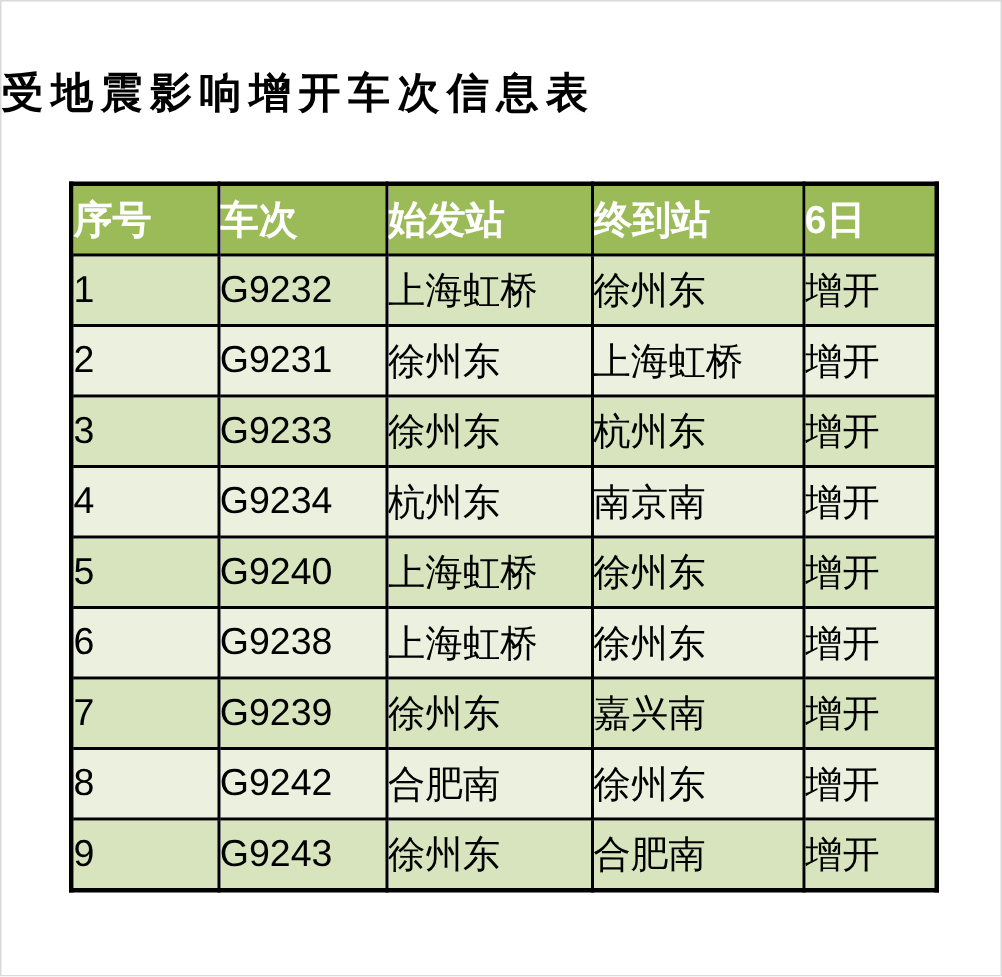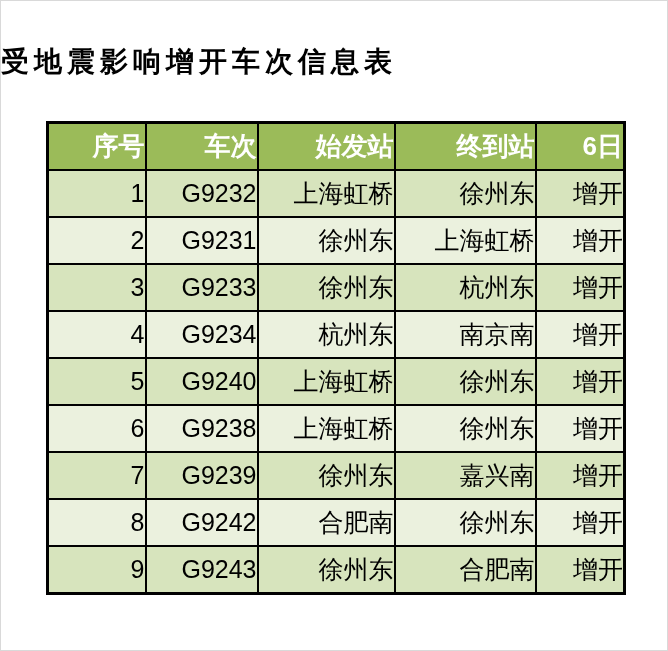--- a/index.html
+++ b/index.html
@@ -31,21 +31,21 @@
     position: absolute;
     left: 45px;
     top: 120px;
     border-collapse: collapse;
     table-layout: fixed;
     border: 3px solid var(--border-color, #000);
   }
   table.train-table th,
   table.train-table td {
     border: 2px solid var(--border-color, #000);
-    text-align: right;
+    text-align: left;
     vertical-align: middle;
     padding: 0;
     overflow: hidden;
     white-space: nowrap;
   }
   table.train-table th {
     background: var(--header-bg, #9BBB59);
     color: var(--header-text, #fff);
     font-weight: bold;
     font-size: 26px;

